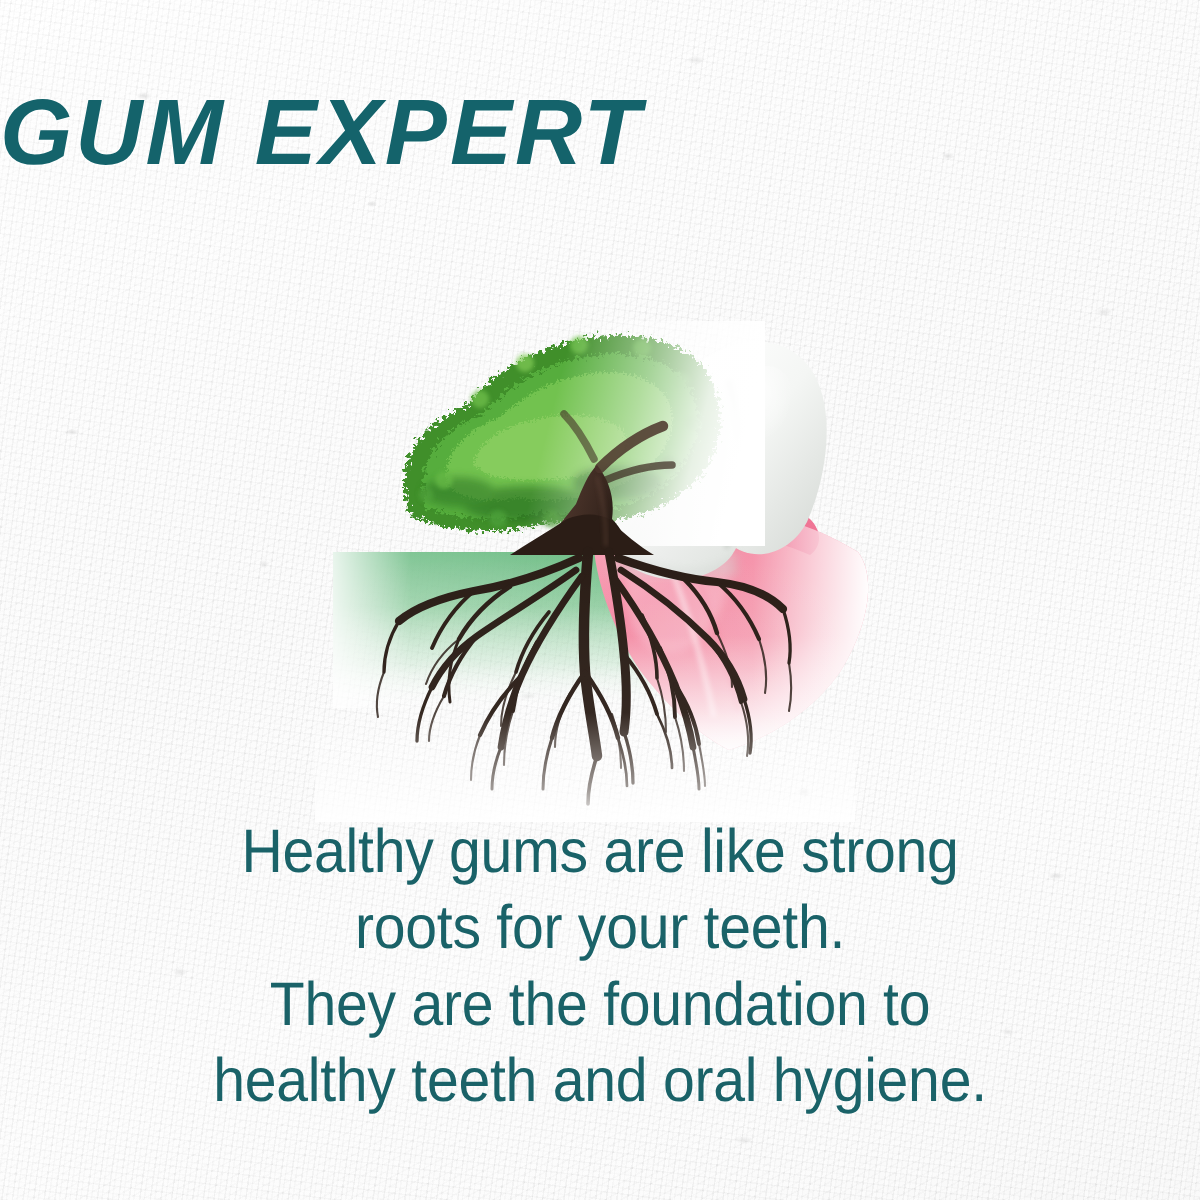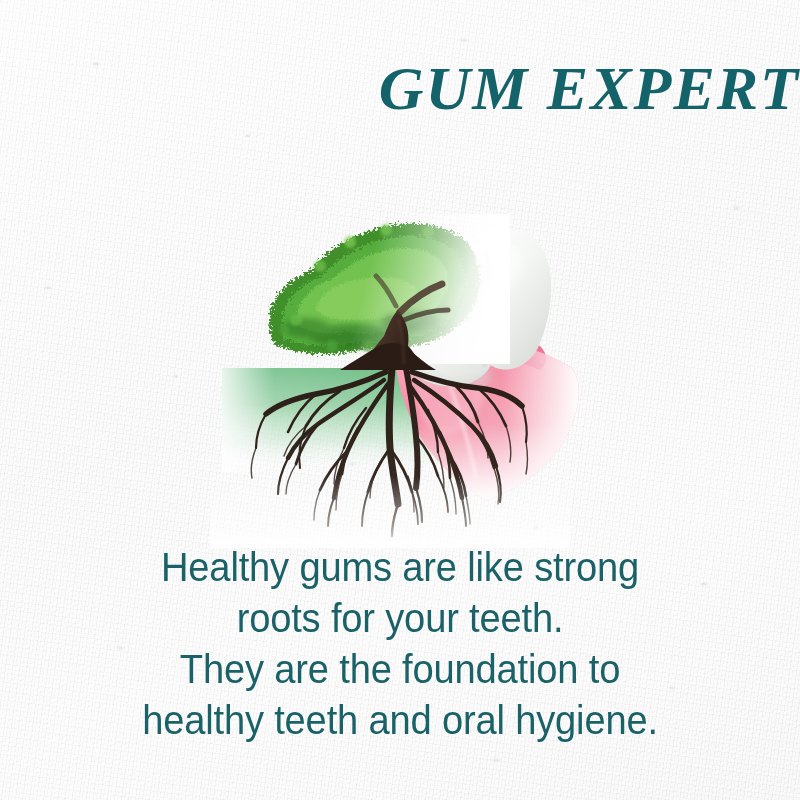--- a/index.html
+++ b/index.html
@@ -60,23 +60,23 @@
          rgba(255,255,255,.22) 1px, rgba(255,255,255,.22) 5px),
       linear-gradient(160deg, #ffffff 0%, #f7f7f7 45%, #fbfbfb 70%, #f4f4f4 100%);
   }
 
   
   #title {
     position: absolute;
     top: 56px;
     left: 0;
     width: 800px;
-    text-align: right;
+    text-align: left;
     z-index: 6;
-    font-family: Liberation Serif, serif;
+    font-family: Liberation Sans, sans-serif;
     font-style: italic;
     font-weight: bold;
     font-size: 62px;
     letter-spacing: 2px;
     line-height: 1.05;
     color: #14636b;
     text-shadow: 0 0 3px rgba(255,255,255,.95), 0 1px 1px rgba(255,255,255,.8);
     white-space: nowrap;
   }
 

